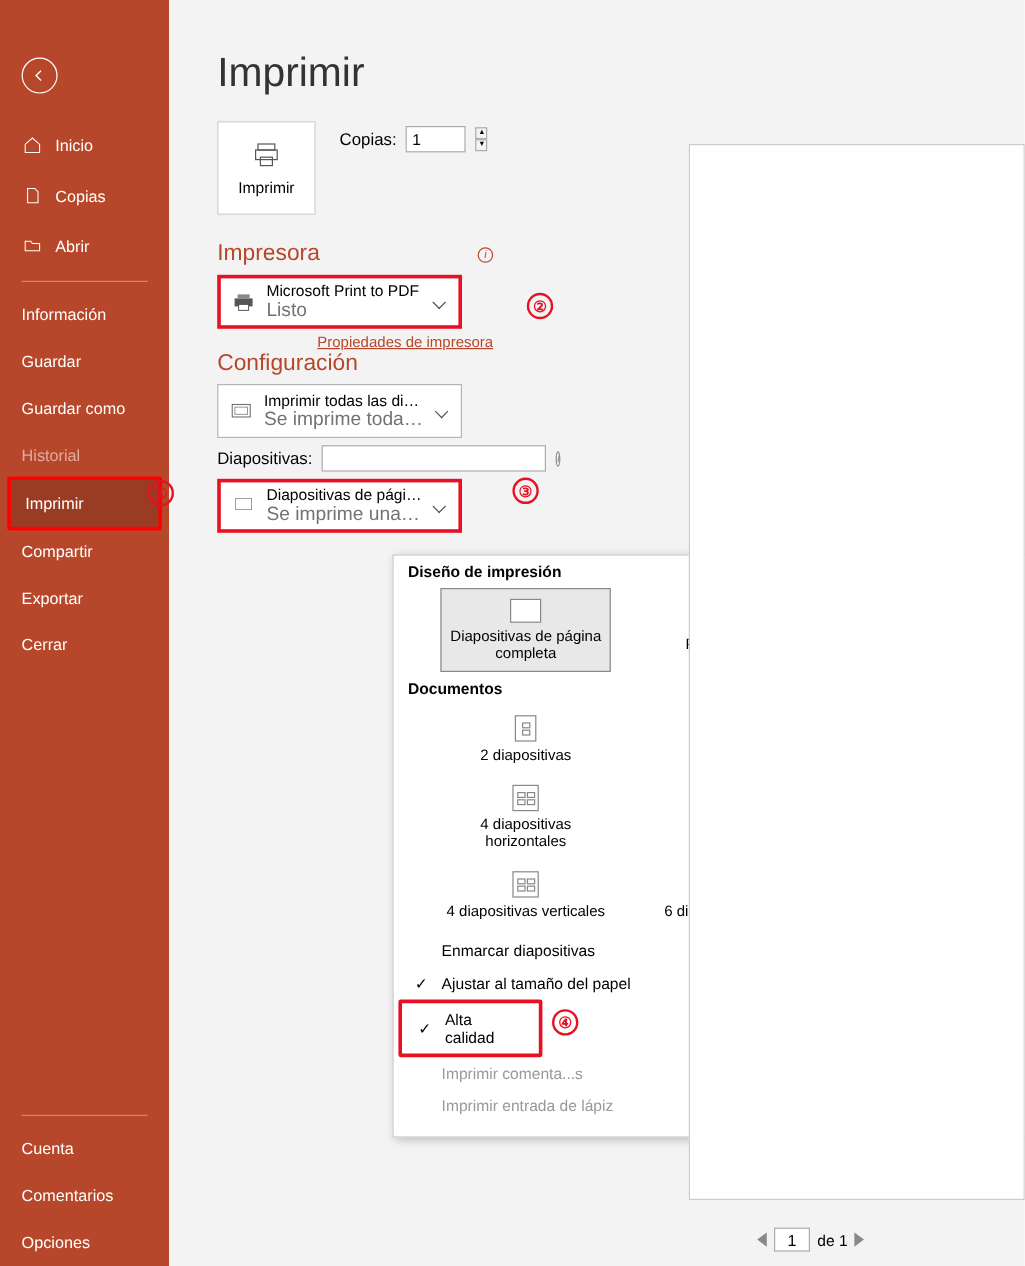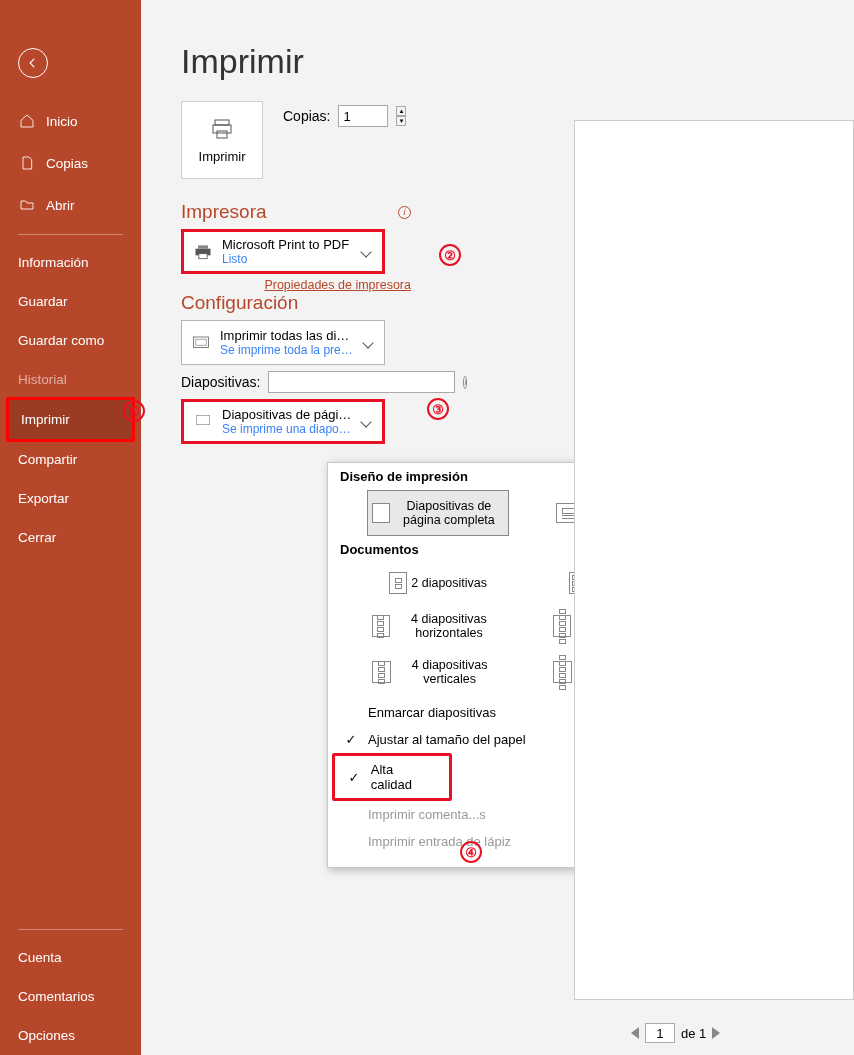--- a/index.html
+++ b/index.html
@@ -101,21 +101,21 @@
       background: #fff;
       display: flex; align-items: center;
       padding: 4px 8px;
       cursor: pointer; position: relative;
       gap: 8px;
     }
     .dropdown.red-frame { border: 3px solid #e81123; }
     .dd-icon { width: 22px; height: 22px; display:flex; align-items:center; justify-content:center; flex-shrink:0;}
     .dd-text { flex:1; overflow:hidden; }
     .dd-text .line1 { font-size: 13px; white-space:nowrap; overflow:hidden; text-overflow:ellipsis;}
-    .dd-text .line2 { font-size: 12px; color:#3b82f6; white-space:nowrap; overflow:hidden; text-overflow:ellipsis;}
+    .dd-text .line2 { font-size: 16px; color:#737373; white-space:nowrap; overflow:hidden; text-overflow:ellipsis;}
     .dd-caret { width: 8px; height:8px; border-right:1px solid #555; border-bottom:1px solid #555; transform: rotate(45deg); margin-right:4px;}
     .link-sm { color:#b7472a; text-decoration:underline; font-size:12.5px; cursor:pointer; text-align:right; display:block; width:230px; margin-top:4px;}
 
     .slides-row { display:flex; align-items:center; gap:8px; width:230px; margin:6px 0;}
     .slides-row input { flex:1; height:22px; border:1px solid #aaa; padding:2px 4px;}
     .slides-row .info-badge { border-color:#888; color:#888;}
 
     .annotation {
       position: absolute; width:22px; height:22px; border:2px solid #e81123; border-radius:50%;
       color:#e81123; font-weight:600; font-size:13px; display:flex; align-items:center; justify-content:center;
@@ -125,21 +125,21 @@
       position: absolute; left: 186px; top: 462px;
       width: 546px;
       background: #fff;
       border: 1px solid #c8c8c8;
       box-shadow: 2px 2px 8px rgba(0,0,0,0.25);
       padding-bottom: 8px;
     }
     .popup-header { font-size:13px; font-weight:600; padding: 6px 12px; }
     .grid3 { display:grid; grid-template-columns: repeat(3, 1fr); }
     .layout-cell {
-      display:flex; flex-direction:row; align-items:center; justify-content:center;
+      display:flex; flex-direction:column; align-items:center; justify-content:center;
       padding: 8px 4px; cursor:pointer; font-size:12.5px; text-align:center;
       border: 1px solid transparent; gap:4px;margin-left:39px;
     }
     .layout-cell.selected { border:1px solid #888; background:#e8e8e8;}
     .layout-icon { width:26px; height:20px; border:1px solid #888; background:#fff; display:flex; flex-wrap:wrap; align-content:center; justify-content:center; gap:1px; padding:1px;}
     .mini { width:7px; height:5px; border:1px solid #888;}
     .menu-list { padding: 4px 4px;}
     .menu-item { display:flex; align-items:center; gap:10px; padding: 6px 12px; font-size:13px; cursor:pointer;}
     .menu-item.disabled { color:#999; cursor:default;}
     .check { width:14px; display:inline-block; text-align:center;}

